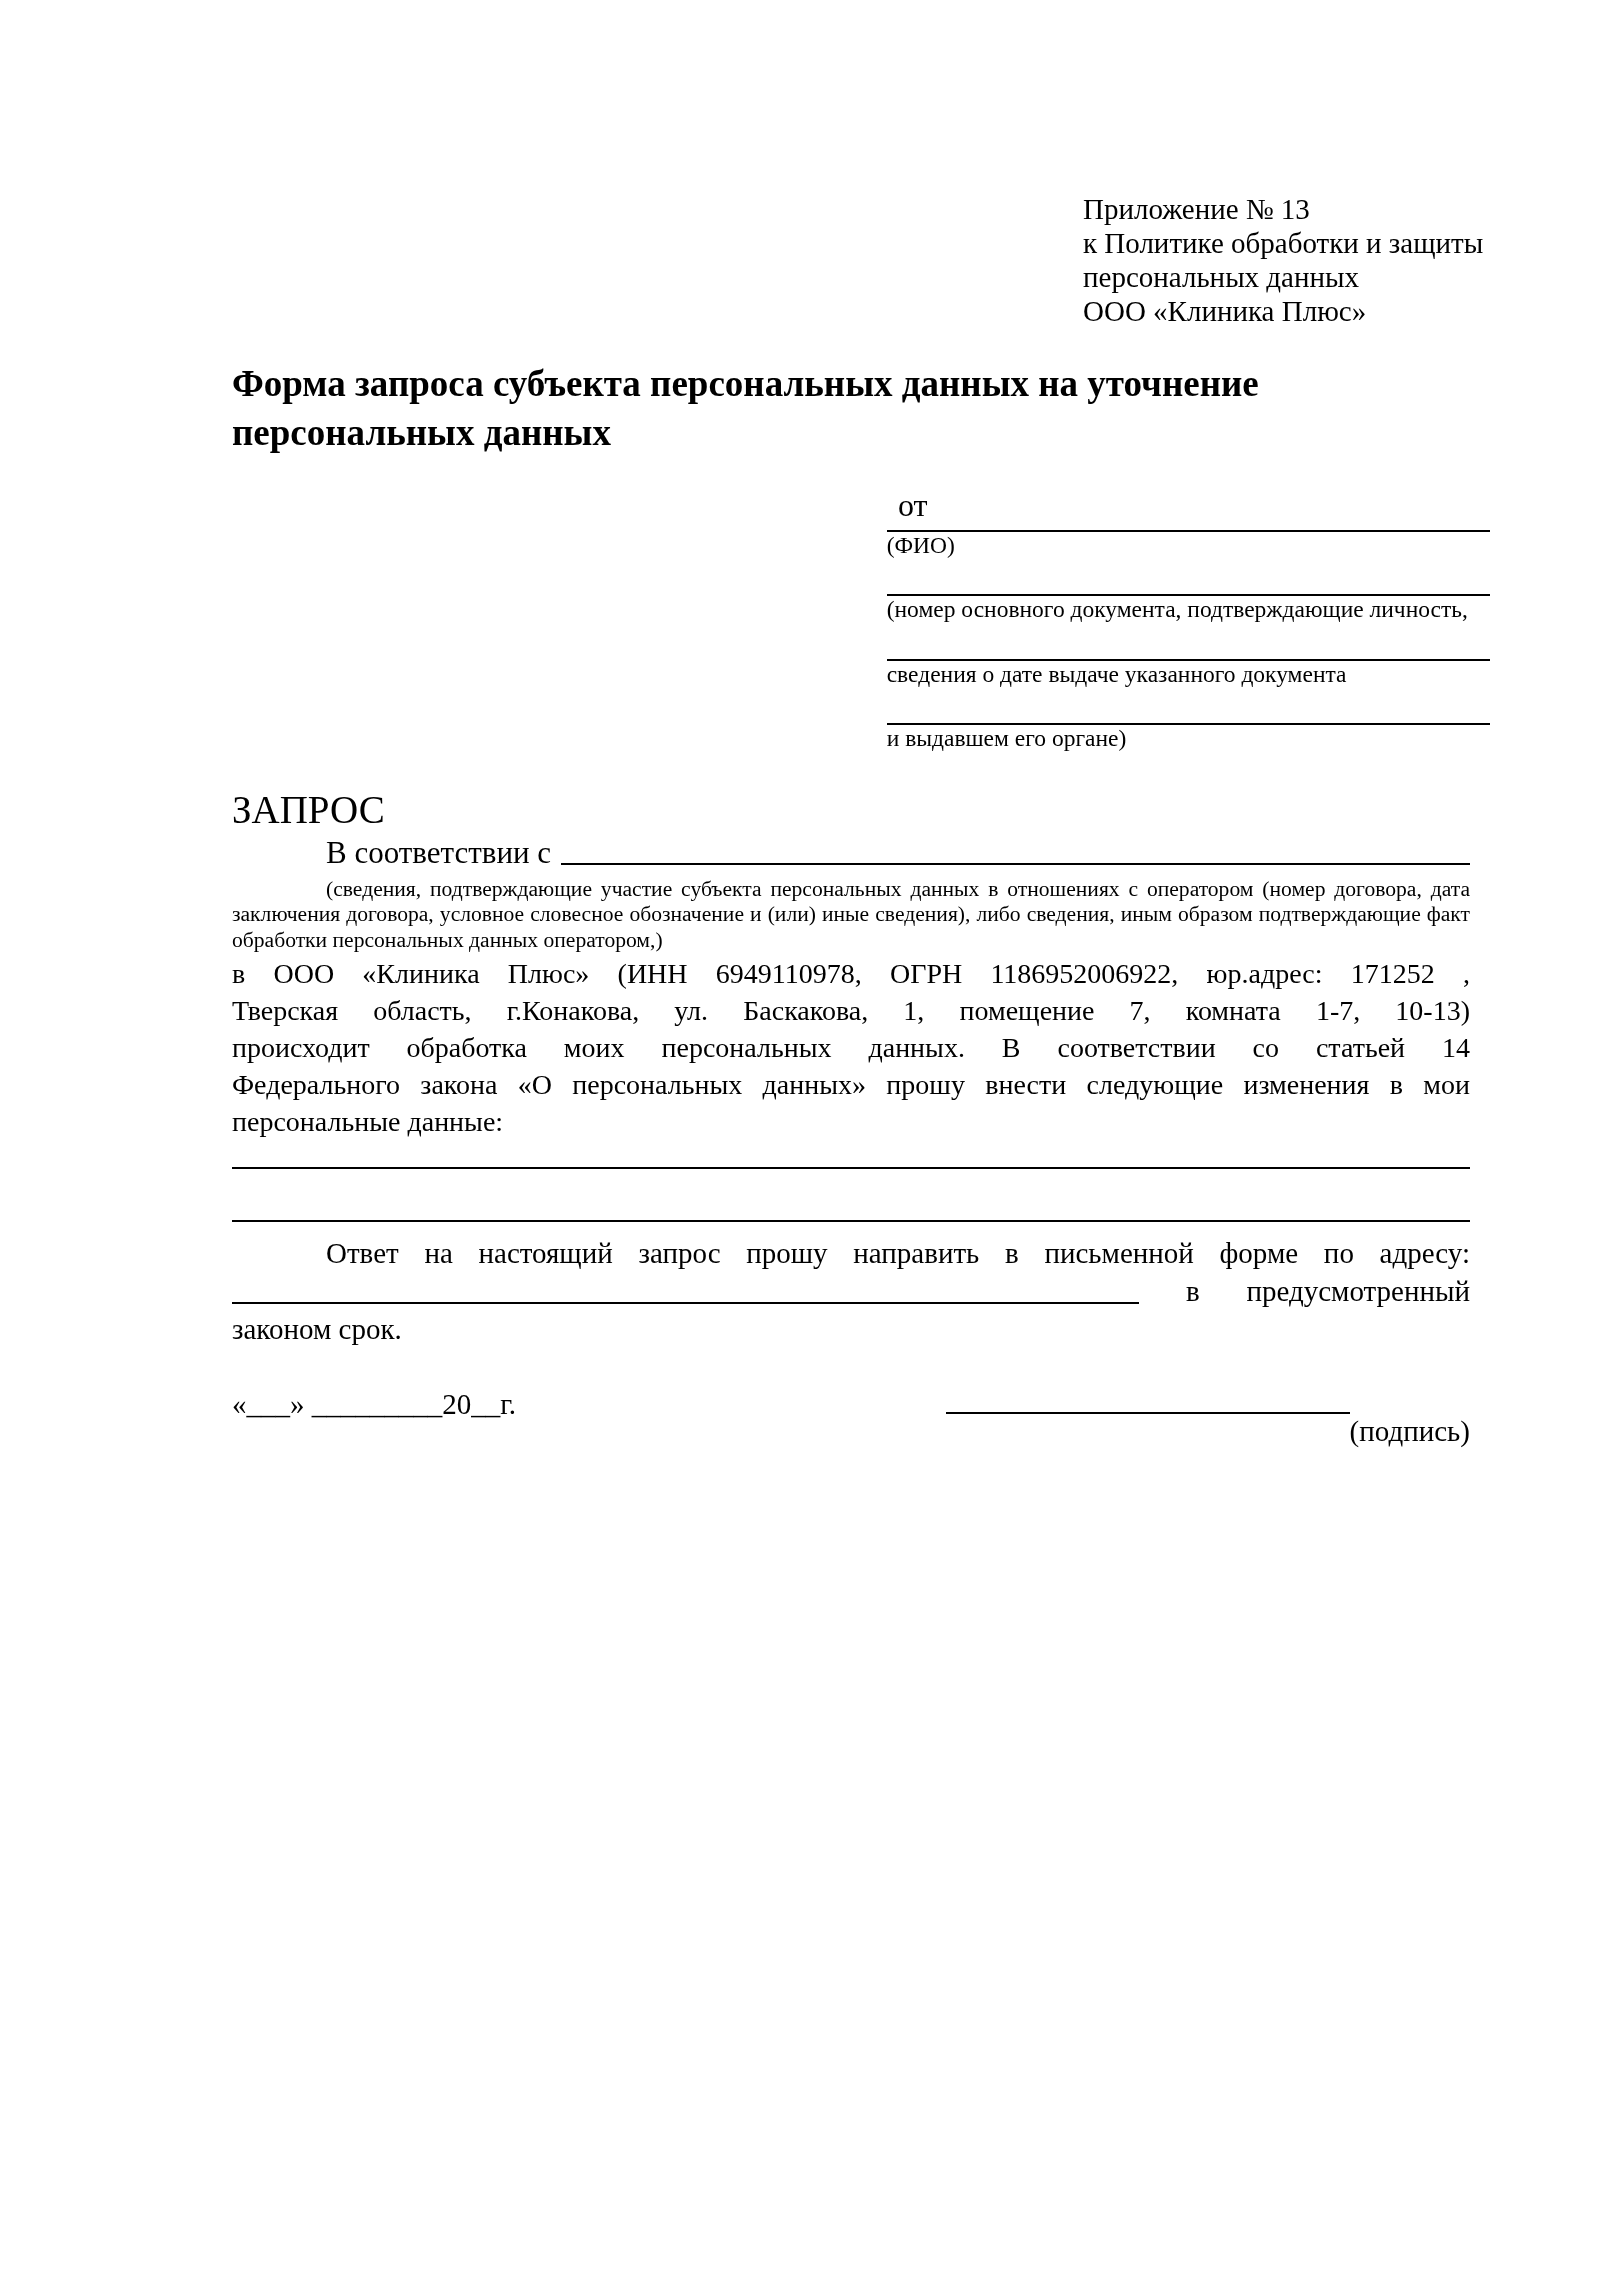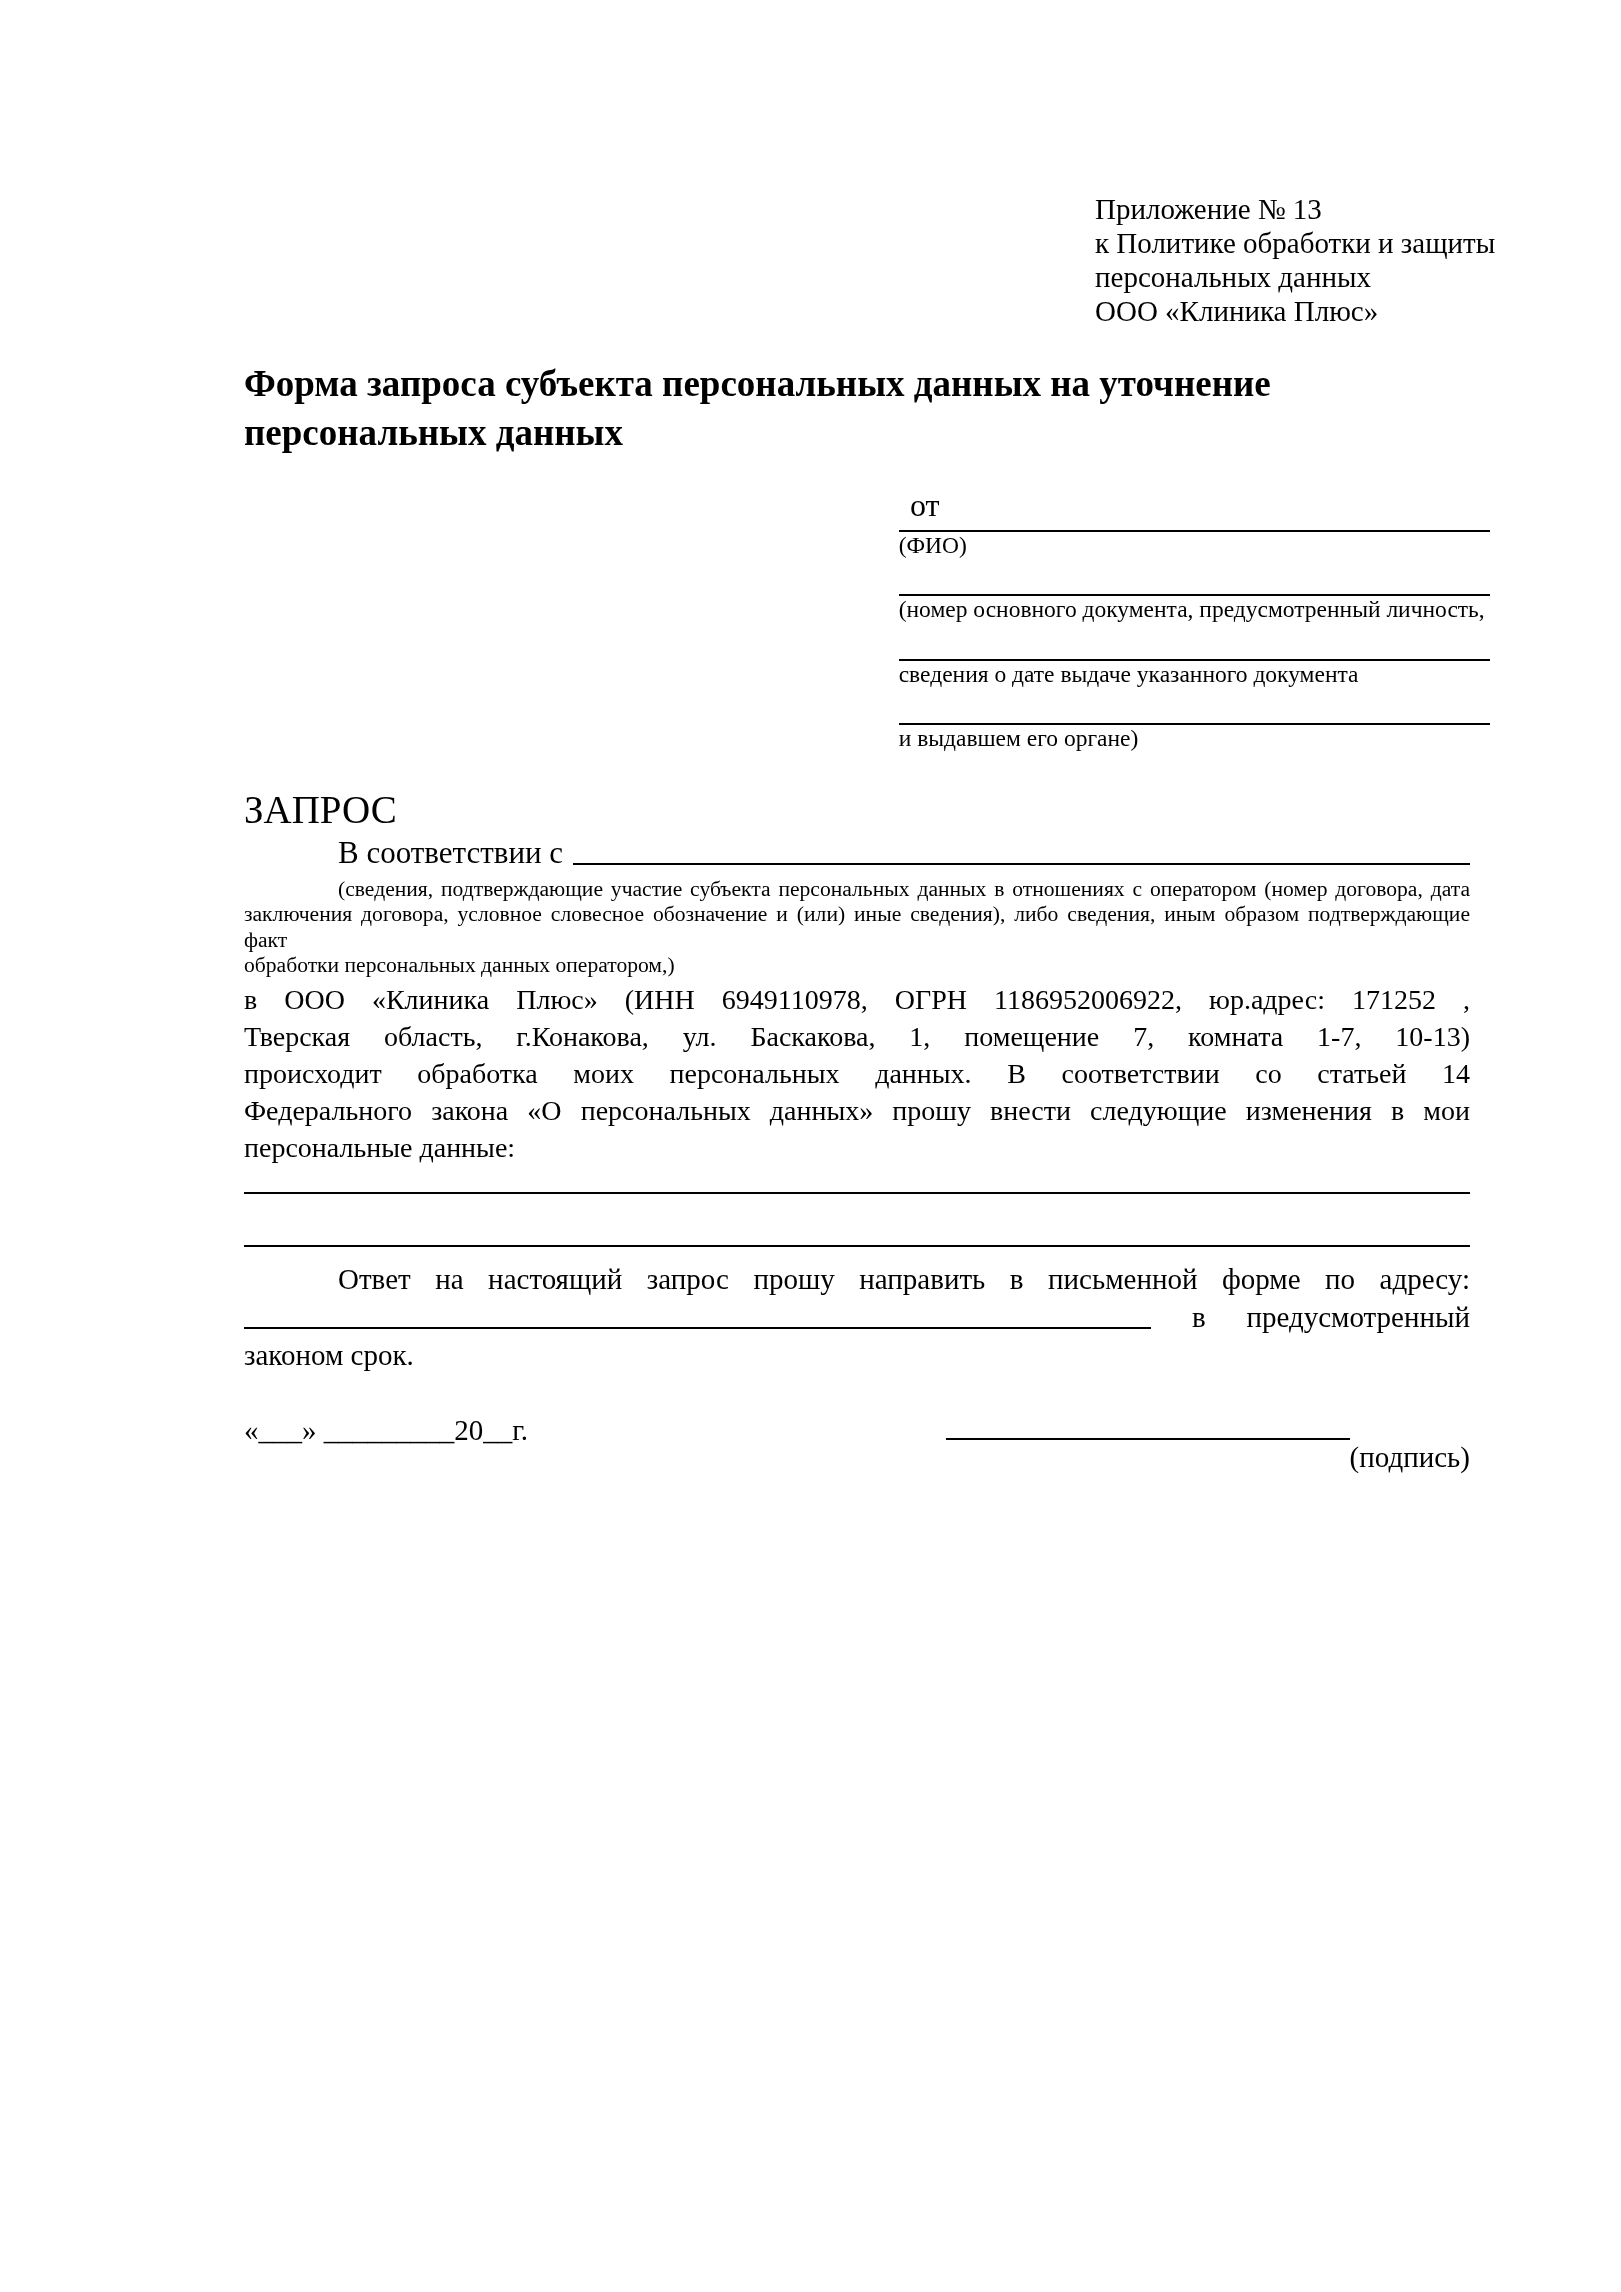--- a/index.html
+++ b/index.html
@@ -1,21 +1,21 @@
 <!DOCTYPE html>
 <html><head>
 <meta charset="utf-8">
 <style>
   html,body{margin:0;padding:0;background:#e8e8e8;}
   .page{
     width:1621px;height:2293px;background:#ffffff;margin:0 auto;
     font-family:"Liberation Serif","DejaVu Serif",serif;color:#000;
     box-sizing:border-box;overflow:hidden;
   }
-  .content{padding:192px 151px 0 232px;margin-left:12px;}
+  .content{padding:192px 151px 0 232px;}
 
   
   .appendix{margin-left:851px;width:431px;font-size:29px;line-height:34px;white-space:nowrap;}
 
   
   .doc-title{margin-top:31px;text-align:left;font-weight:bold;font-size:37px;line-height:49px;}
 
   
   .recipient{margin-top:29px;margin-left:638px;margin-right:-19.6px;}
   .recipient-to{font-size:36px;line-height:43px;white-space:nowrap;}
@@ -73,21 +73,21 @@
 
     <div class="recipient">
       <div class="from-label">от</div>
       <div class="fields">
         <div class="field-group">
           <div class="field-line"></div>
           <div class="field-caption">(ФИО)</div>
         </div>
         <div class="field-group">
           <div class="field-line"></div>
-          <div class="field-caption">(номер основного документа, предусмотренный личность,</div>
+          <div class="field-caption">(номер основного документа, подтверждающие личность,</div>
         </div>
         <div class="field-group">
           <div class="field-line"></div>
           <div class="field-caption">сведения о дате выдаче указанного документа</div>
         </div>
         <div class="field-group">
           <div class="field-line"></div>
           <div class="field-caption">и выдавшем его органе)</div>
         </div>
       </div>

